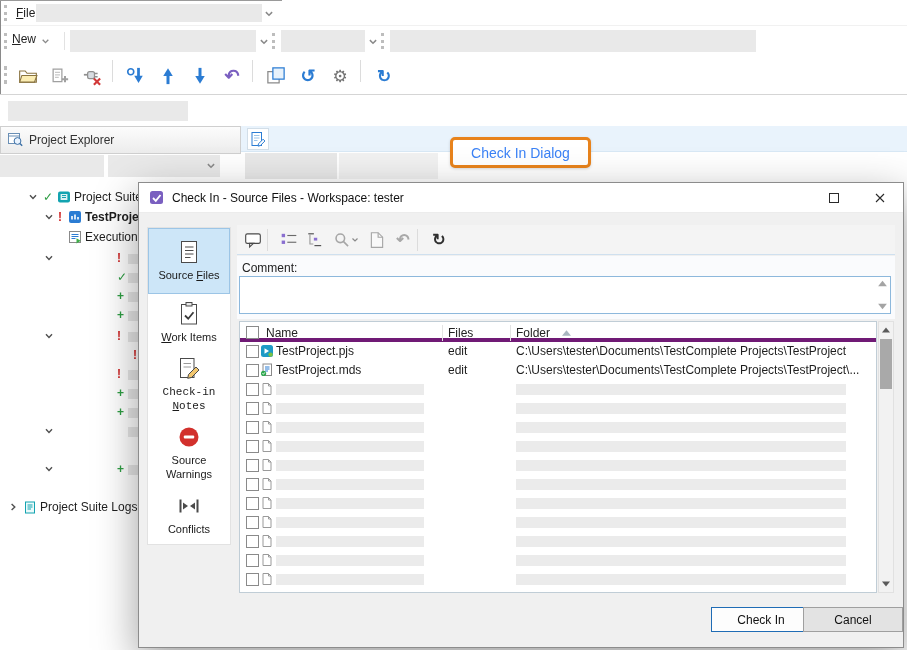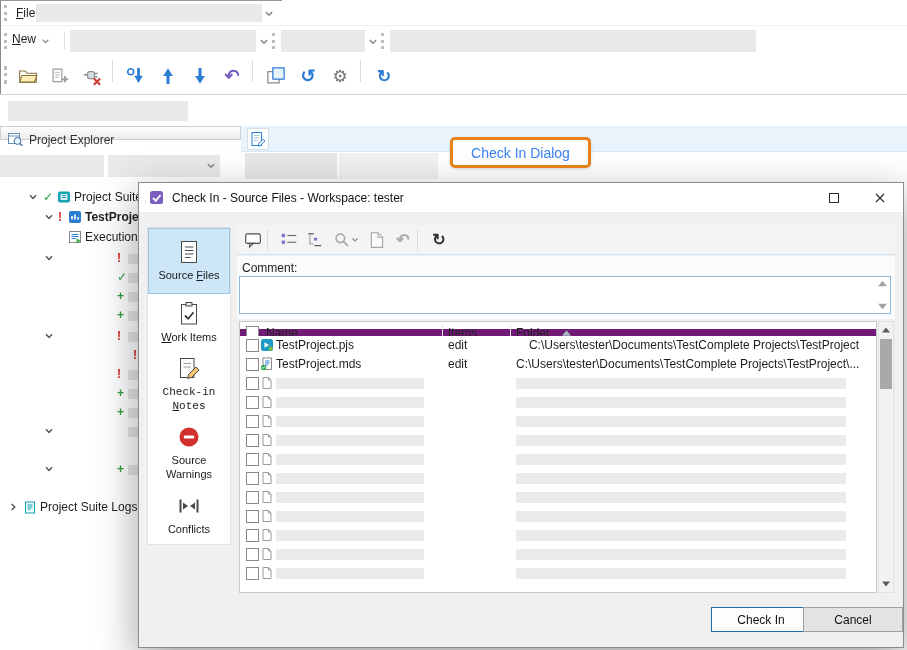--- a/index.html
+++ b/index.html
@@ -20,21 +20,21 @@
   .tb2{position:absolute;left:0;top:26px;width:907px;height:30px;background:#fff}
   .newbtn{position:absolute;left:12px;top:6px;font-size:12px;color:#222;display:flex;align-items:center;gap:5px}
   .tb3{position:absolute;left:0;top:56px;width:907px;height:38px;background:#fff}
   .tbtn{position:absolute;width:24px;height:24px;display:flex;align-items:center;justify-content:center}
   .tb3 .tbtn .ico{width:20px;height:20px}
   .tsep{position:absolute;top:4px;width:1px;height:22px;background:#dcdcdc}
   .hsep{position:absolute;left:0;top:94px;width:907px;height:1px;background:#d5d5d5}
   .win-edge-left{position:absolute;left:0;top:0;width:1px;height:94px;background:#8a8a8a}
   .win-edge-top{position:absolute;left:0;top:0;width:282px;height:1px;background:#9a9a9a}
   
-  .pe-header{position:absolute;left:0;top:126px;width:241px;height:14px;background:linear-gradient(#fcfcfc,#ececec);border:1px solid #cfcfcf}
+  .pe-header{position:absolute;left:0;top:126px;width:241px;height:28px;background:linear-gradient(#fcfcfc,#ececec);border:1px solid #cfcfcf}
   .pe-title{position:absolute;left:28px;top:6px;font-size:12px;color:#333}
   .blue-strip{position:absolute;left:241px;top:126px;width:666px;height:26px;background:#e9f3fc;border-bottom:1px solid #d8e8f5}
   .edit-btn{position:absolute;left:247px;top:128px;width:22px;height:22px;background:#fff;border:1px solid #d2dee8;display:flex;align-items:center;justify-content:center}
   .callout{position:absolute;left:450px;top:137px;width:141px;height:31px;background:#fff;border:3px solid #e8831c;border-radius:5px;z-index:5;display:flex;align-items:center;justify-content:center;box-shadow:0 1px 3px rgba(0,0,0,.15)}
   .callout span{color:#3b82f6;font-size:14px}
   
   #tree{position:absolute;left:0;top:0;width:907px;height:650px;z-index:1}
   .trow{position:absolute;left:0;height:18px;width:907px}
   .chev{position:absolute;width:10px;height:10px;top:3px}
   .mk{position:absolute;top:1px;font-size:12px;font-weight:bold;line-height:14px}
@@ -60,21 +60,21 @@
   .stab .ico{width:26px;height:26px}
   .dtoolbar{position:absolute;left:98px;top:42px;width:658px;height:30px;background:#f4f4f4;border-bottom:1px solid #cfe0ef}
   .dtoolbar .tbtn{top:3px}
   .dtoolbar .tbtn .ico{width:18px;height:18px}
   .cpanel{position:absolute;left:98px;top:73px;width:658px;height:63px;background:#fafbfd}
   .clabel{position:absolute;left:5px;top:5px;font-size:12px;color:#222}
   .cbox{position:absolute;left:2px;top:20px;width:652px;height:38px;background:#fff;border:1px solid #8db8dc}
   .cbox textarea{position:absolute;left:2px;top:2px;width:628px;height:32px;border:none;outline:none;resize:none;font:12px "Liberation Sans",sans-serif;background:transparent}
   .cspin{position:absolute;right:2px;width:11px;height:9px;opacity:.55}
   .grid{position:absolute;left:100px;top:138px;width:638px;height:272px;background:#fff;border:1px solid #c0cdd6;overflow:hidden}
-  .ghead{position:relative;height:14px;border-bottom:7px solid #701a75;background:#fff}
+  .ghead{position:relative;height:20px;border-bottom:4px solid #701a75;background:#fff}
   .gsep{position:absolute;top:3px;height:16px;width:1px;background:#e3e3e3}
   .hcell{position:absolute;top:4px;font-size:12px;color:#222;white-space:nowrap}
   .grow{position:relative;height:19px;background:#fff}
   .gbar{position:absolute;top:4px;height:11px;background:#ebebeb}
   .cb{position:absolute;width:13px;height:13px;background:#fff;border:1px solid #8a8a8a}
   .cell{position:absolute;top:2px;font-size:12px;white-space:nowrap;overflow:hidden;color:#1e1e1e}
   .ficon{position:absolute;top:2px;width:14px;height:14px}
   .sort-ico{position:absolute;width:9px;height:6px;top:8px}
   .vsb{position:absolute;left:739px;top:138px;width:16px;height:272px;background:#f2f2f2;border:1px solid #e1e1e1}
   .vsb .ar{position:absolute;left:2px;width:10px;height:8px}
@@ -521,42 +521,42 @@
               <path d="M5 6 1 1h8z" fill="#5a5a5a"></path>
             </svg>
           </span>
       </div>
     </div>
 
     <div class="grid" id="dlg-grid">
         <div class="ghead">
           <span class="cb" style="left: 6px; top: 4px;"></span>
           <span class="hcell" style="left: 26px;">Name</span>
-          <span class="hcell" style="left: 208px;">Items</span>
+          <span class="hcell" style="left: 208px;">Files</span>
           <span class="hcell" style="left: 276px;">Folder</span>
           <span class="sort-ico ico" style="left: 322px;">
             <svg viewBox="0 0 10 6">
               <path d="M5 0 10 6H0z" fill="#a9b6c0"></path>
             </svg>
           </span>
           <span class="gsep" style="left: 202px;"></span>
           <span class="gsep" style="left: 270px;"></span>
         </div>
         <div class="grow">
           <span class="cb" style="left: 6px; top: 3px;"></span>
           <span class="ficon ico" style="left: 20px;">
             <svg viewBox="0 0 14 14">
               <rect x="1" y="1" width="12" height="12" rx="2.5" fill="#1d9ac6"></rect>
               <path d="M4.5 4.2 9 7l-4.5 2.8z" fill="#fff"></path>
               <circle cx="10.6" cy="10.6" r="2.2" fill="#7ac143"></circle>
             </svg>
           </span>
           <span class="cell" style="left: 36px; width: 160px;">TestProject.pjs</span>
           <span class="cell" style="left: 208px; width: 58px;">edit</span>
-          <span class="cell" style="left: 276px; width: 356px; text-align: center;">C:\Users\tester\Documents\TestComplete Projects\TestProject</span>
+          <span class="cell" style="left: 276px; width: 356px;">C:\Users\tester\Documents\TestComplete Projects\TestProject</span>
         </div>
         <div class="grow">
           <span class="cb" style="left: 6px; top: 3px;"></span>
           <span class="ficon ico" style="left: 20px;">
             <svg viewBox="0 0 14 14">
               <rect x="3" y="1" width="8.5" height="11.5" fill="#fff" stroke="#8a8a8a"></rect>
               <path d="M5 4h4.5M5 6h4.5M5 8h3" stroke="#2b7cd3"></path>
               <circle cx="3.6" cy="10.4" r="2.6" fill="#2fa84f"></circle>
               <path d="M2.4 10.4l.9.9 1.6-1.9" fill="none" stroke="#fff" stroke-width=".9"></path>
             </svg>

